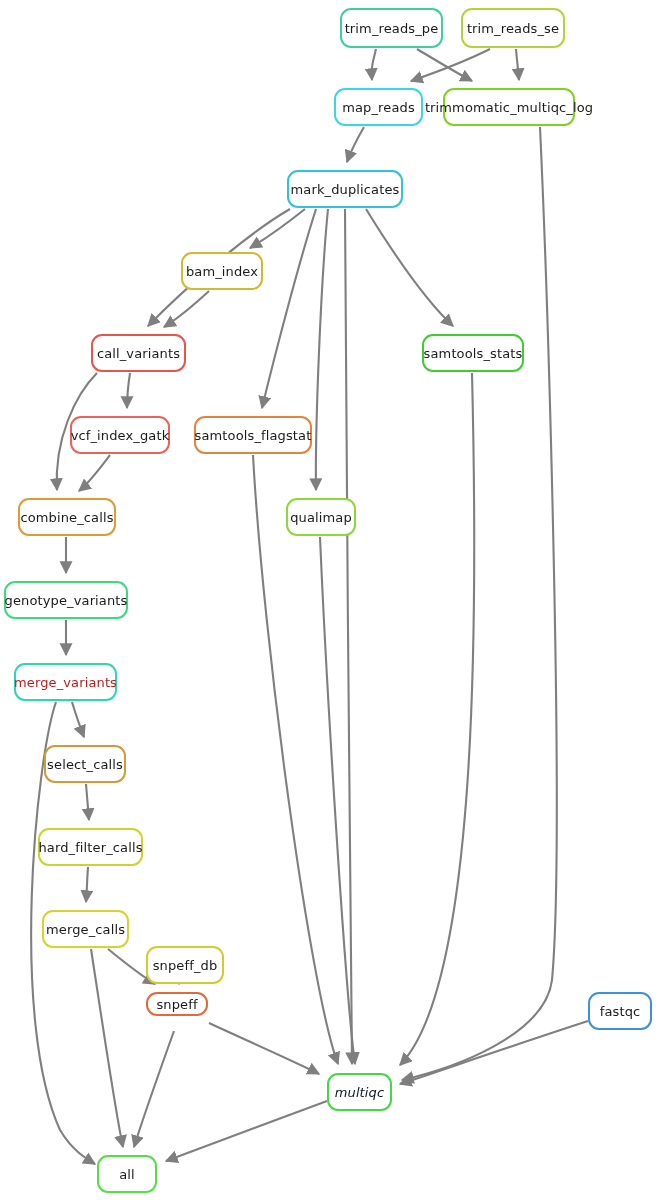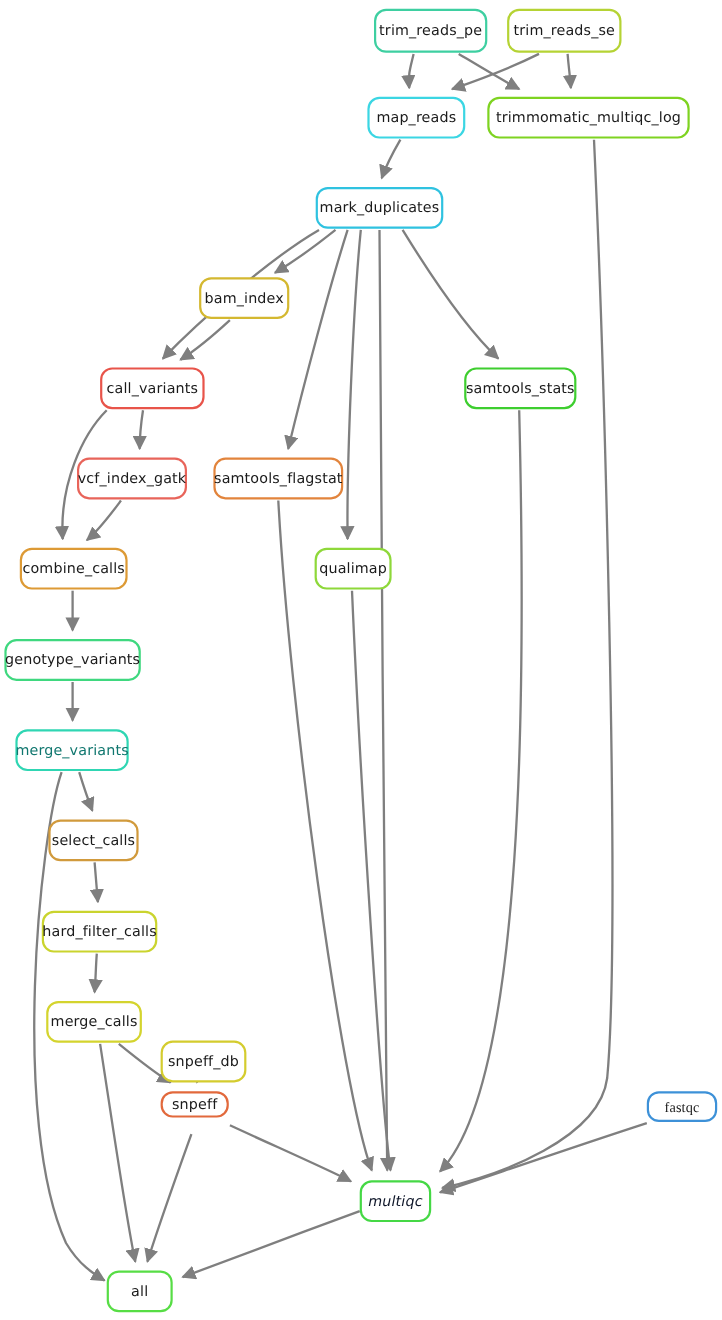--- a/index.html
+++ b/index.html
@@ -95,21 +95,21 @@
   <div id="node-layer">
       <div class="node" style="left: 340px; top: 8px; width: 103px; height: 40px; border-color: rgb(62, 207, 161); background: rgb(255, 255, 255);">
         <span class="node-label" style="color: rgb(26, 26, 26);">trim_reads_pe</span>
       </div>
       <div class="node" style="left: 461px; top: 8px; width: 104px; height: 40px; border-color: rgb(181, 211, 52); background: rgb(255, 255, 255);">
         <span class="node-label" style="color: rgb(26, 26, 26);">trim_reads_se</span>
       </div>
       <div class="node" style="left: 334px; top: 88px; width: 89px; height: 38px; border-color: rgb(59, 214, 227); background: rgb(255, 255, 255);">
         <span class="node-label" style="color: rgb(26, 26, 26);">map_reads</span>
       </div>
-      <div class="node" style="left: 443px; top: 88px; width: 184px; height: 38px; border-color: rgb(126, 211, 33); background: rgb(255, 255, 255);">
+      <div class="node" style="left: 443px; top: 88px; width: 132px; height: 38px; border-color: rgb(126, 211, 33); background: rgb(255, 255, 255);">
         <span class="node-label" style="color: rgb(26, 26, 26);">trimmomatic_multiqc_log</span>
       </div>
       <div class="node" style="left: 287px; top: 170px; width: 116px; height: 38px; border-color: rgb(47, 194, 224); background: rgb(255, 255, 255);">
         <span class="node-label" style="color: rgb(26, 26, 26);">mark_duplicates</span>
       </div>
       <div class="node" style="left: 181px; top: 252px; width: 82px; height: 38px; border-color: rgb(212, 184, 48); background: rgb(255, 255, 255);">
         <span class="node-label" style="color: rgb(26, 26, 26);">bam_index</span>
       </div>
       <div class="node" style="left: 91px; top: 334px; width: 95px; height: 38px; border-color: rgb(232, 84, 74); background: rgb(255, 255, 255);">
         <span class="node-label" style="color: rgb(26, 26, 26);">call_variants</span>
@@ -126,38 +126,38 @@
       <div class="node" style="left: 18px; top: 498px; width: 98px; height: 38px; border-color: rgb(221, 154, 53); background: rgb(255, 255, 255);">
         <span class="node-label" style="color: rgb(26, 26, 26);">combine_calls</span>
       </div>
       <div class="node" style="left: 286px; top: 498px; width: 70px; height: 38px; border-color: rgb(142, 216, 58); background: rgb(255, 255, 255);">
         <span class="node-label" style="color: rgb(26, 26, 26);">qualimap</span>
       </div>
       <div class="node" style="left: 4px; top: 581px; width: 124px; height: 38px; border-color: rgb(63, 216, 127); background: rgb(255, 255, 255);">
         <span class="node-label" style="color: rgb(26, 26, 26);">genotype_variants</span>
       </div>
       <div class="node" style="left: 14px; top: 663px; width: 103px; height: 38px; border-color: rgb(47, 214, 179); background: rgb(255, 255, 255);">
-        <span class="node-label" style="color: #0f766e;">merge_variants</span>
+        <span class="node-label" style="color: #b91c1c;">merge_variants</span>
       </div>
       <div class="node" style="left: 44px; top: 745px; width: 82px; height: 38px; border-color: rgb(209, 154, 60); background: rgb(255, 255, 255);">
         <span class="node-label" style="color: rgb(26, 26, 26);">select_calls</span>
       </div>
       <div class="node" style="left: 38px; top: 828px; width: 105px; height: 38px; border-color: rgb(202, 212, 46); background: rgb(255, 255, 255);">
         <span class="node-label" style="color: rgb(26, 26, 26);">hard_filter_calls</span>
       </div>
       <div class="node" style="left: 42px; top: 910px; width: 87px; height: 38px; border-color: rgb(212, 212, 46); background: rgb(255, 255, 255);">
         <span class="node-label" style="color: rgb(26, 26, 26);">merge_calls</span>
       </div>
       <div class="node" style="left: 146px; top: 910px; width: 78px; height: 38px; border-color: rgb(212, 204, 46); background: rgb(255, 255, 255); margin-top: 36px;">
         <span class="node-label" style="color: rgb(26, 26, 26);">snpeff_db</span>
       </div>
       <div class="node" style="left: 146px; top: 992px; width: 62px; height: 24px; border-color: rgb(226, 105, 60); background: rgb(255, 255, 255);">
         <span class="node-label" style="color: rgb(26, 26, 26);">snpeff</span>
       </div>
-      <div class="node" style="left: 588px; top: 992px; width: 64px; height: 28px; border-color: rgb(61, 145, 216); background: rgb(255, 255, 255); font-family: Liberation Serif, serif;">
+      <div class="node" style="left: 588px; top: 992px; width: 64px; height: 38px; border-color: rgb(61, 145, 216); background: rgb(255, 255, 255);">
         <span class="node-label" style="color: rgb(26, 26, 26);">fastqc</span>
       </div>
       <div class="node" style="left: 327px; top: 1073px; width: 65px; height: 38px; border-color: rgb(69, 216, 69); background: rgb(255, 255, 255);">
         <span class="node-label" style="color: #0f172a; font-style: italic;">multiqc</span>
       </div>
       <div class="node" style="left: 97px; top: 1155px; width: 60px; height: 38px; border-color: rgb(87, 221, 69); background: rgb(255, 255, 255);">
         <span class="node-label" style="color: rgb(26, 26, 26);">all</span>
       </div>
     </div>
 </div>

